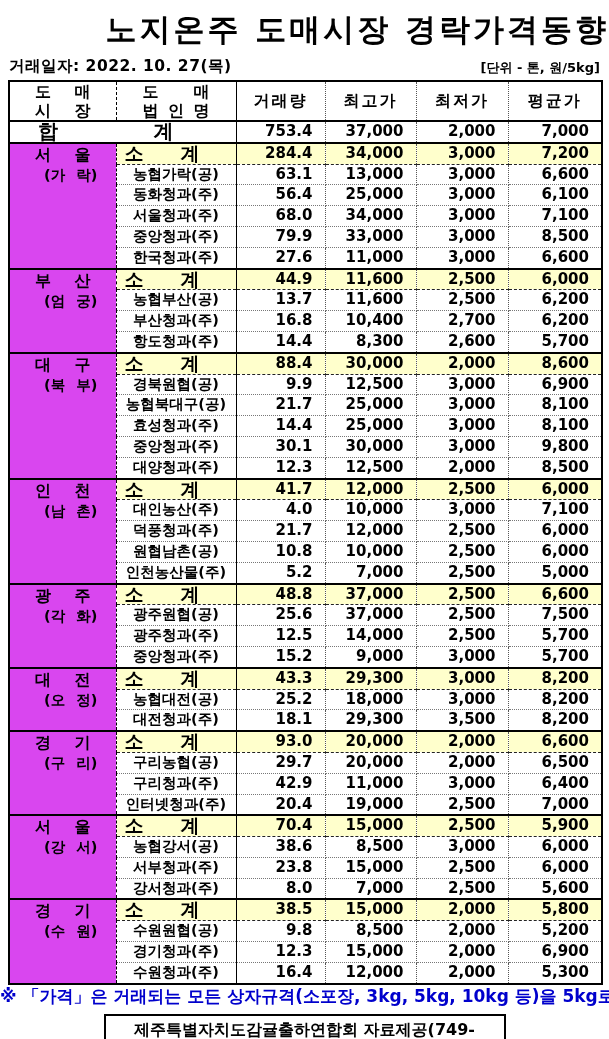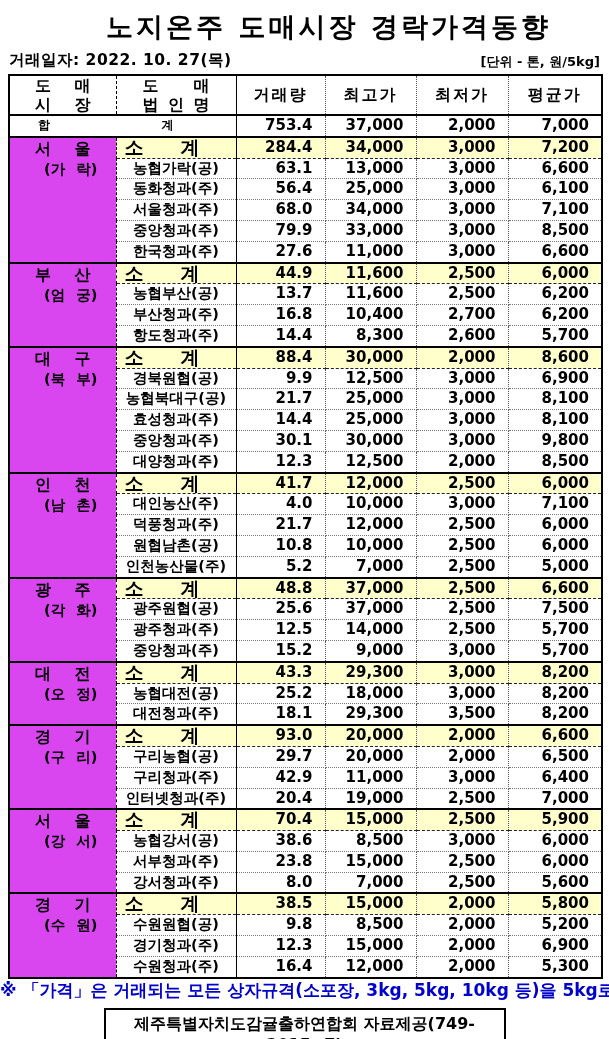--- a/index.html
+++ b/index.html
@@ -3,21 +3,21 @@
 <meta charset="utf-8">
 <style>
   :root { --hl:#FFFFCC; --blue:#0000CC; }
   * { box-sizing:border-box; }
   html,body { margin:0; padding:0; }
   body {
     width:609px; height:1039px; background:#ffffff; color:#000;
     font-family:"DejaVu Sans","Liberation Sans",sans-serif; font-weight:bold;
     overflow:hidden;
   }
-  .title { margin:9px 0 5px; text-align:center; font-size:27px; letter-spacing:3px;padding-left:48px; }
+  .title { margin:9px 0 5px; text-align:right; font-size:31px; letter-spacing:3px;padding-left:48px; }
   .meta  { display:flex; justify-content:space-between; align-items:flex-end; padding:0 9px 3px;gap:14px; }
   .date  { font-size:15.5px; letter-spacing:0.5px; }
   .unit  { font-size:13px; }
 
   table { border-collapse:collapse; table-layout:fixed; margin-left:8px; border:2px solid #000; }
   th,td { padding:0; overflow:hidden; white-space:nowrap; }
 
   thead th { border-bottom:2px solid #000; font-size:16px; height:25px; vertical-align:middle; }
   .hline  { height:19px; line-height:19px; text-align:justify; text-align-last:justify; }
   .h-market .hline { padding:0 25px; }
@@ -31,21 +31,21 @@
   .c-market { border-right:1px dashed #000; }
   .c-corp   { border-right:1px solid #000; }
   .c-num    { border-right:1px dotted #555; }
 
   .market-cell { vertical-align:top; background:#d946ef; }
   .mline  { height:21px; line-height:21px; font-size:16px; text-align:justify; text-align-last:justify; padding:0 25px; }
   .mline2 { height:21px; line-height:21px; font-size:14.5px; text-align:justify; text-align-last:justify; padding:0 18px;margin-left:16px; }
 
   .corp-name   { text-align:center; font-size:14.5px; }
   .label-sub   { text-align:justify; text-align-last:justify; padding:0 36px 0 8px; font-size:19px; }
-  .label-total { text-align:justify; text-align-last:justify; padding:0 62px 0 28px; font-size:12px; }
+  .label-total { text-align:justify; text-align-last:justify; padding:0 62px 0 28px; font-size:20px; }
   .num { text-align:right; padding-right:12px; font-size:15px; }
   .yellow { background:var(--hl); }
 
   .footnote {
     color:var(--blue); font-size:17px; 
     white-space:nowrap; letter-spacing:0px;
   }
   .source-box {
     width:402px; margin:6px auto 0; border:2px solid #000;
     text-align:center; font-size:16px; padding:4px 0 3px;

